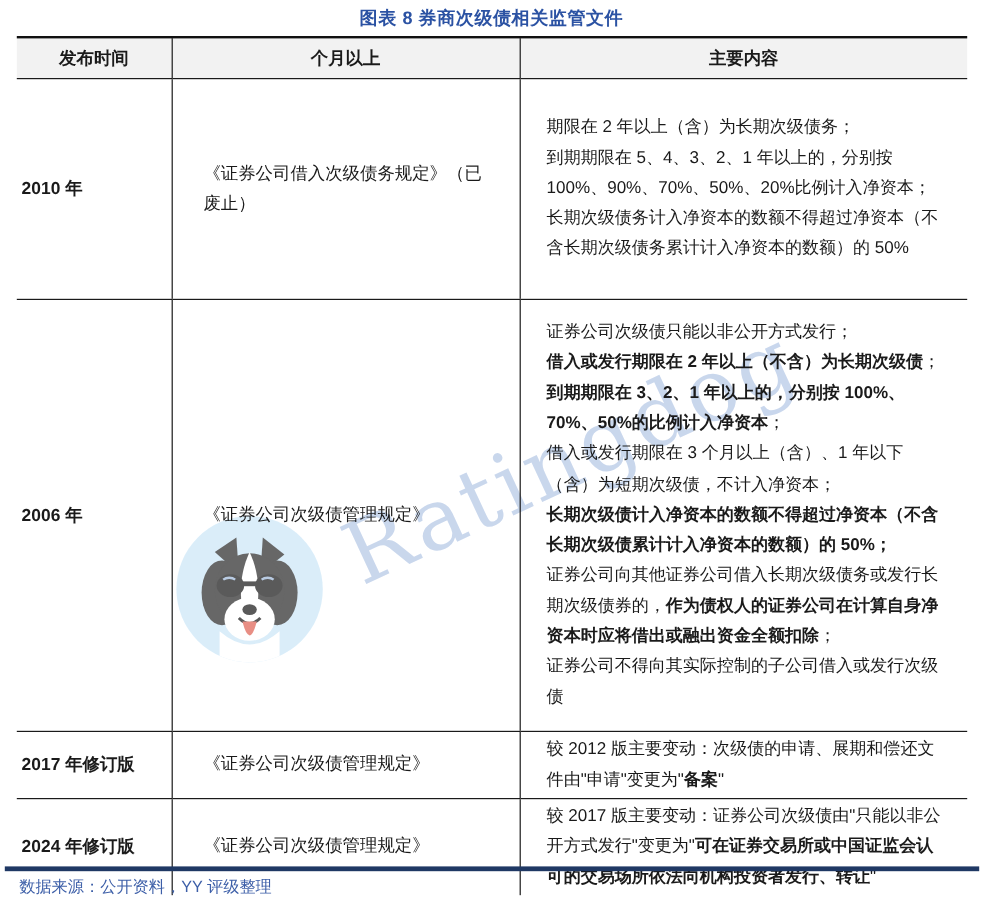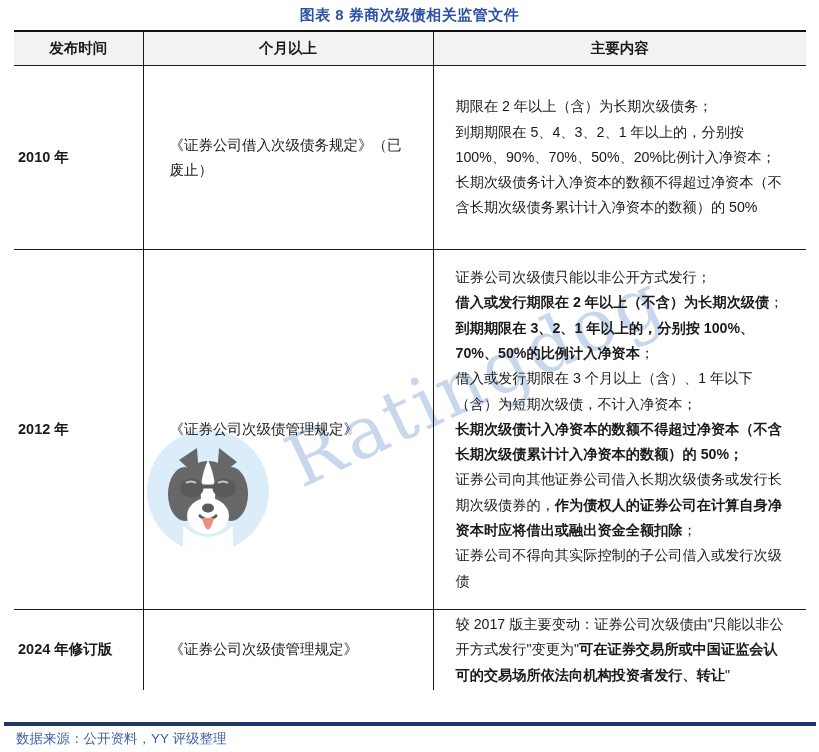--- a/index.html
+++ b/index.html
@@ -123,30 +123,37 @@
       <tr>
         <td class="cell-time">2010 年</td>
         <td class="cell-doc">《证券公司借入次级债务规定》（已废止）</td>
         <td class="cell-content">
           <div><span>期限在 2 年以上（含）为长期次级债务；</span></div>
           <div><span>到期期限在 5、4、3、2、1 年以上的，分别按 100%、90%、70%、50%、20%比例计入净资本；</span></div>
           <div><span>长期次级债务计入净资本的数额不得超过净资本（不含长期次级债务累计计入净资本的数额）的 50%</span></div>
         </td>
       </tr>
       <tr>
-        <td class="cell-time">2012 年</td>
+        <td class="cell-time">2006 年</td>
         <td class="cell-doc">《证券公司次级债管理规定》</td>
         <td class="cell-content">
           <div><span>证券公司次级债只能以非公开方式发行；</span></div>
           <div><span class="b">借入或发行期限在 2 年以上（不含）为长期次级债</span><span>；</span></div>
           <div><span class="b">到期期限在 3、2、1 年以上的，分别按 100%、70%、50%的比例计入净资本</span><span>；</span></div>
           <div><span>借入或发行期限在 3 个月以上（含）、1 年以下（含）为短期次级债，不计入净资本；</span></div>
           <div><span class="b">长期次级债计入净资本的数额不得超过净资本（不含长期次级债累计计入净资本的数额）的 50%；</span></div>
           <div><span>证券公司向其他证券公司借入长期次级债务或发行长期次级债券的，</span><span class="b">作为债权人的证券公司在计算自身净资本时应将借出或融出资金全额扣除</span><span>；</span></div>
           <div><span>证券公司不得向其实际控制的子公司借入或发行次级债</span></div>
+        </td>
+      </tr>
+      <tr>
+        <td class="cell-time">2017 年修订版</td>
+        <td class="cell-doc">《证券公司次级债管理规定》</td>
+        <td class="cell-content">
+          <div><span>较 2012 版主要变动：次级债的申请、展期和偿还文件由"申请"变更为"</span><span class="b">备案</span><span>"</span></div>
         </td>
       </tr>
       <tr>
         <td class="cell-time">2024 年修订版</td>
         <td class="cell-doc">《证券公司次级债管理规定》</td>
         <td class="cell-content">
           <div><span>较 2017 版主要变动：证券公司次级债由"只能以非公开方式发行"变更为"</span><span class="b">可在证券交易所或中国证监会认可的交易场所依法向机构投资者发行、转让</span><span>"</span></div>
         </td>
       </tr>
     </tbody>

